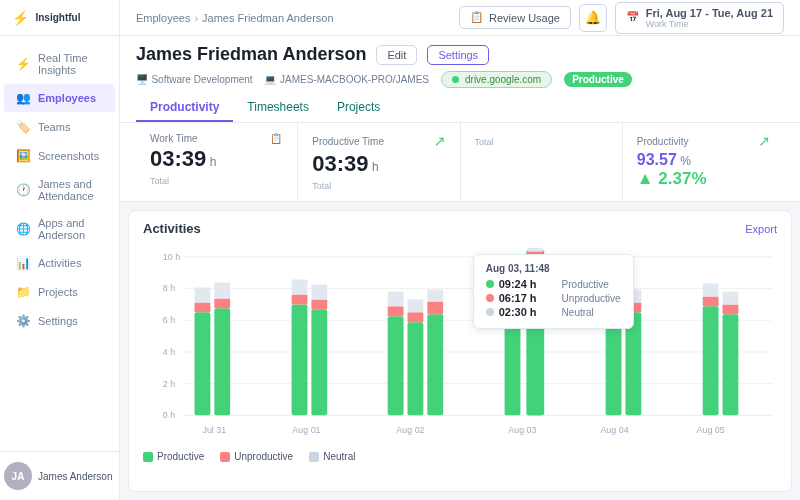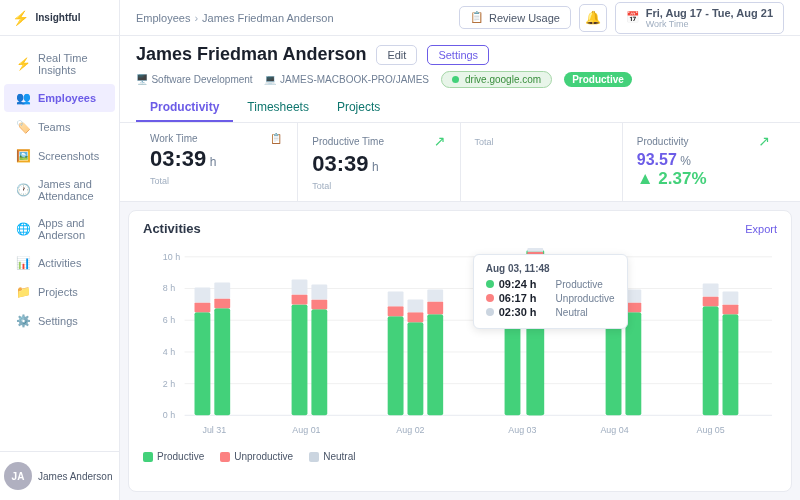--- a/index.html
+++ b/index.html
@@ -194,21 +194,21 @@
       font-size: 10px;
       box-shadow: 0 2px 8px rgba(0,0,0,0.1);
       pointer-events: none;
       top: 10px;
       left: 52%;
       min-width: 140px;
     }
     .tooltip-date { font-size: 10px; color: #4a5568; margin-bottom: 4px; font-weight: 600; }
     .tooltip-row { display: flex; align-items: center; gap: 5px; margin: 2px 0; }
     .tooltip-dot { width: 8px; height: 8px; border-radius: 50%; }
-    .tooltip-time { font-weight: 700; font-size: 11px; color: #1a202c; margin-right: 14px; }
+    .tooltip-time { font-weight: 700; font-size: 11px; color: #1a202c; margin-right: 20px; }
     .tooltip-label { color: #718096; font-size: 10px; }
 
     
     .chart-legend {
       display: flex; gap: 16px; align-items: center;
       margin-top: 4px;
     }
     .legend-item { display: flex; align-items: center; gap: 4px; font-size: 10px; color: #4a5568; }
     .legend-dot { width: 10px; height: 10px; border-radius: 2px; }
   </style>

